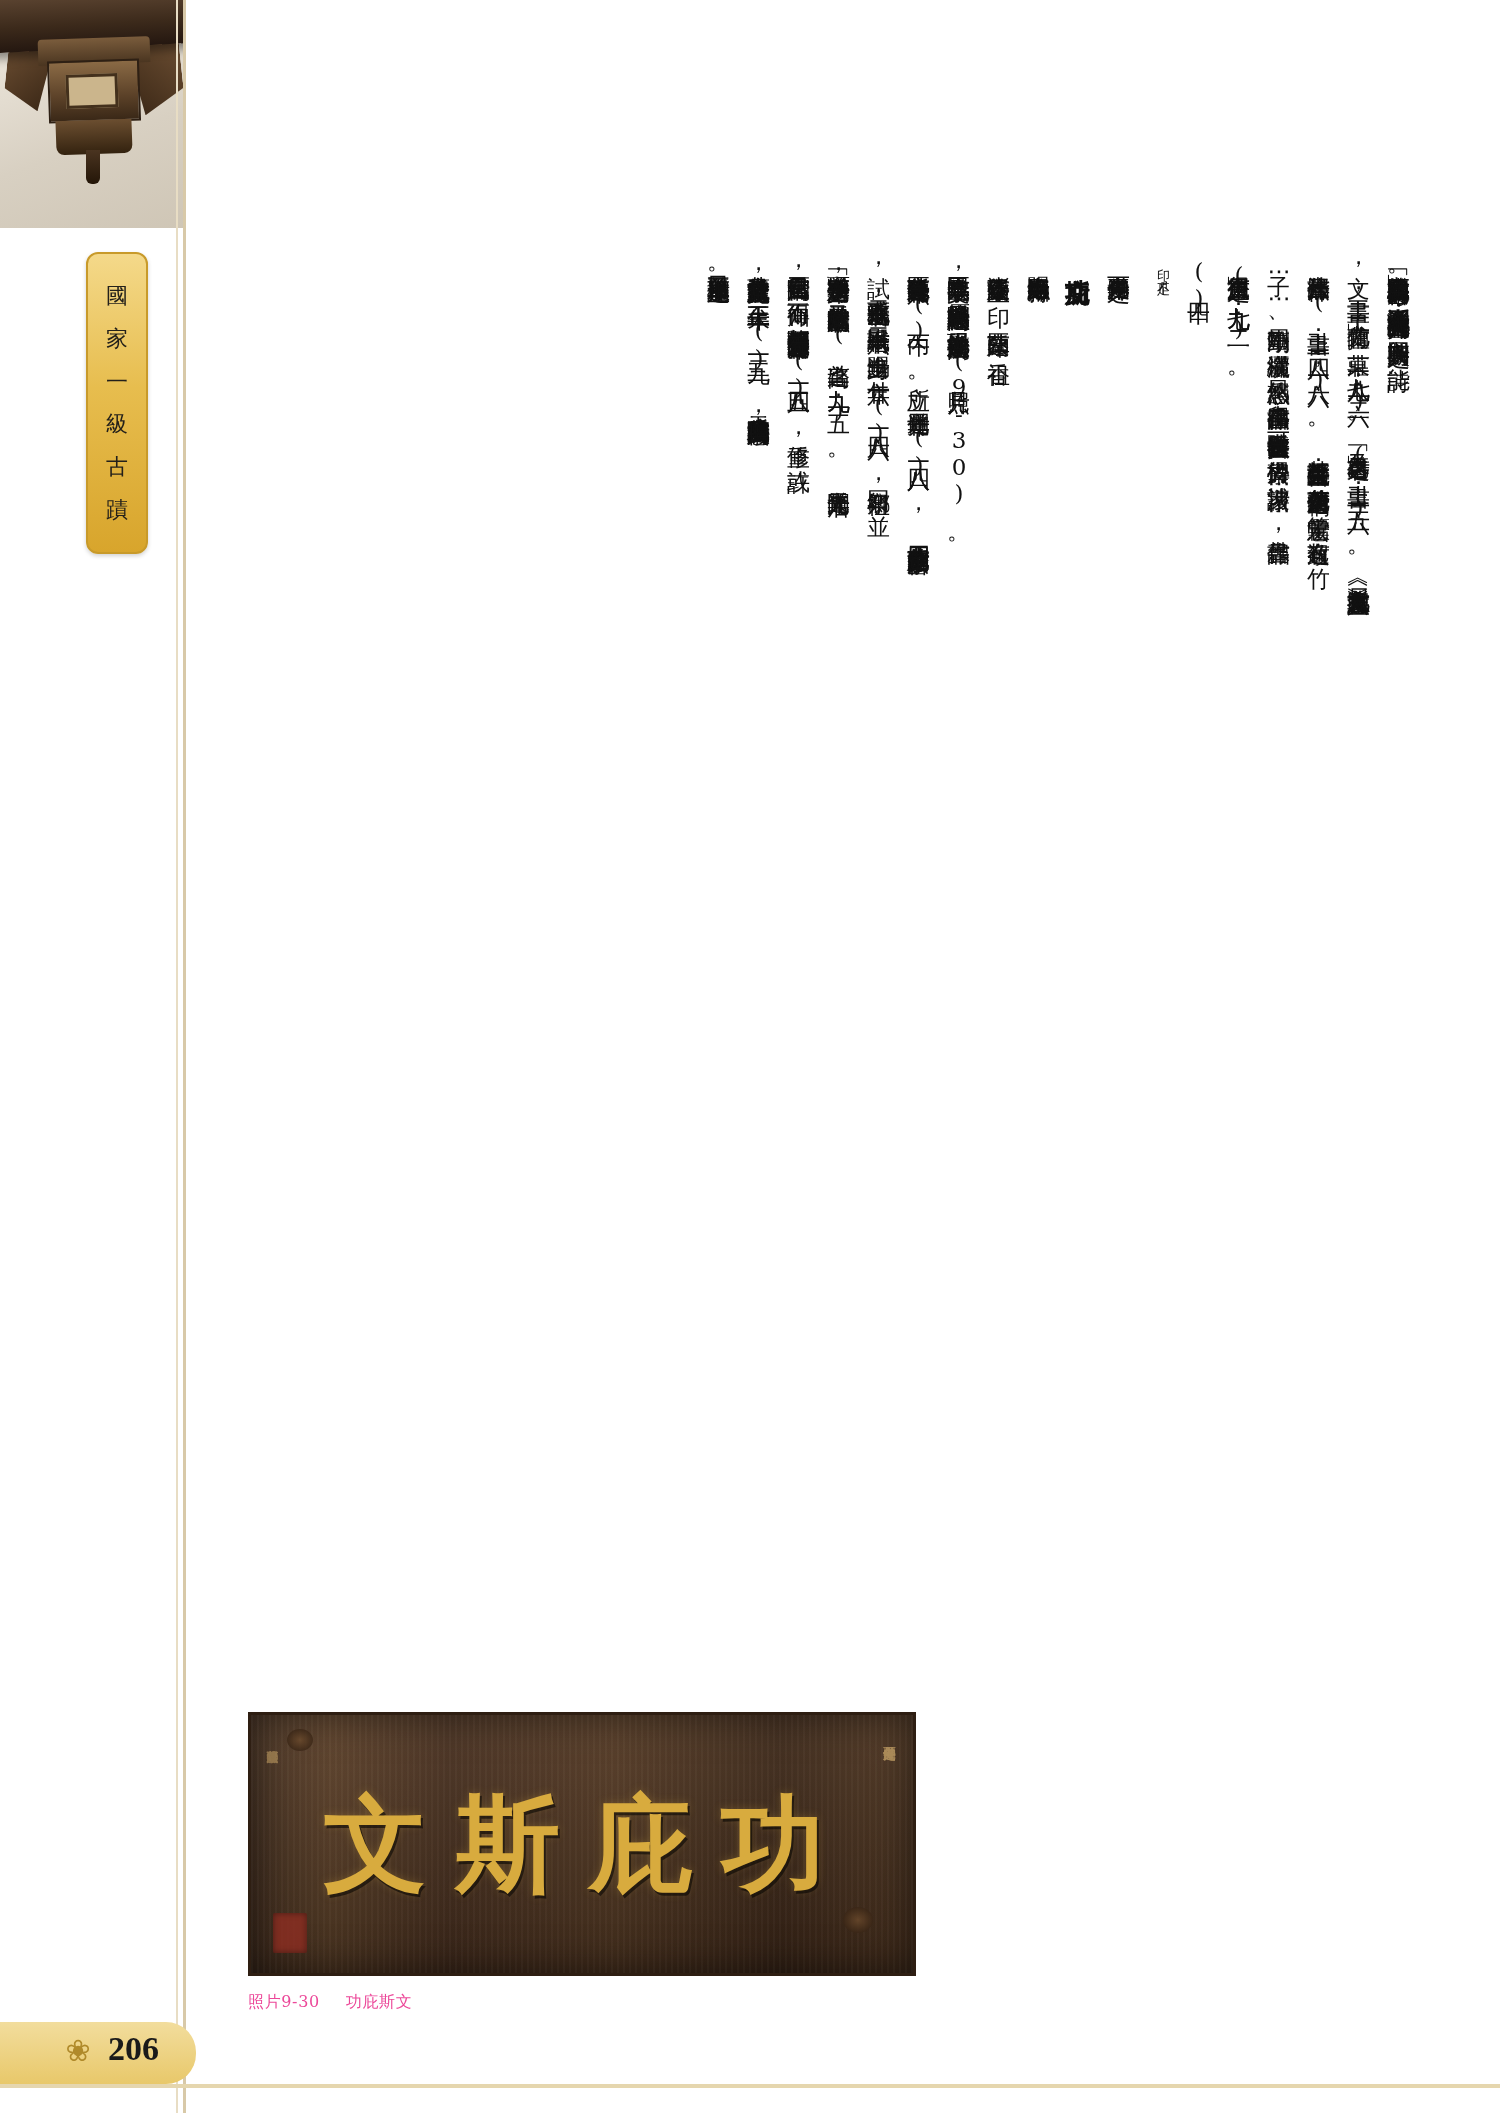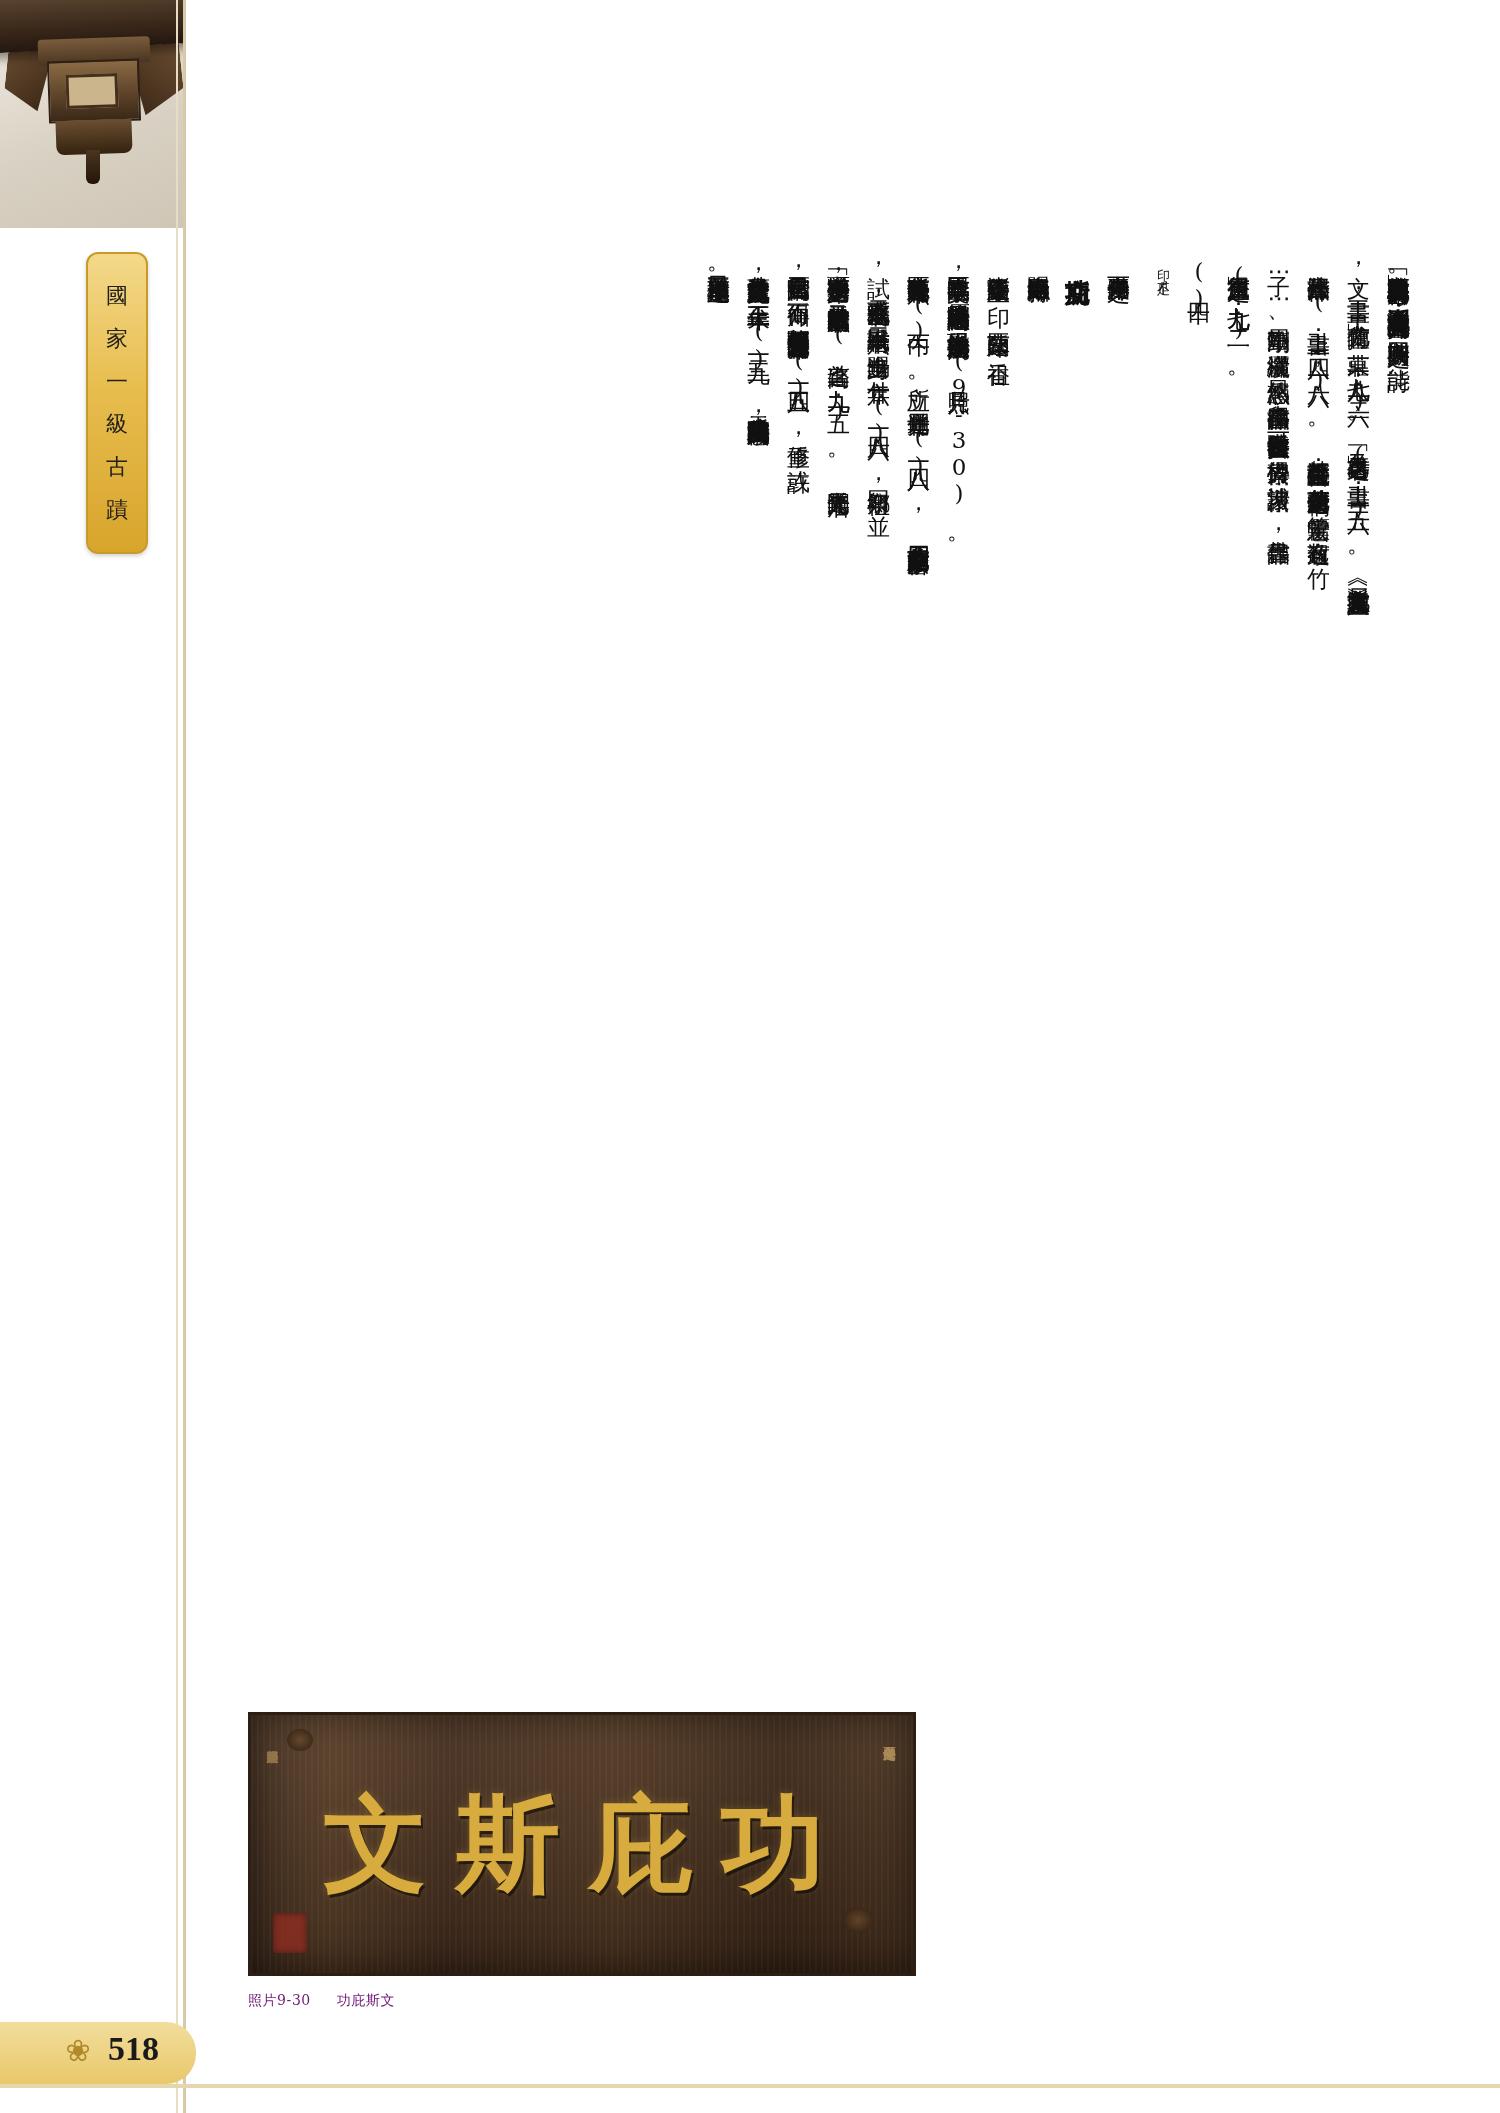--- a/index.html
+++ b/index.html
@@ -237,22 +237,22 @@
     border-radius: 50%;
     background: radial-gradient(ellipse at center, #6b4a2c 0%, #3a2616 70%);
     opacity:.8;
   }
   .plaque .knot-l { left: 36px; top: 14px; }
   .plaque .knot-r { right: 40px; bottom: 40px; width:30px; height:26px;}
 
   .caption {
     position: absolute;
     left: 248px; top: 1992px;
-    font-size: 14px;
-    color: #701a75;
+    font-size: 16px;
+    color: #ec4899;
     letter-spacing: .04em;
     font-family: "DejaVu Serif","Liberation Serif", serif;
   }
   .caption .gap { display:inline-block; width: 26px; }
 
   
   .footer-ribbon {
     position: absolute;
     left: 0; top: 2022px;
     width: 196px; height: 62px;
@@ -349,16 +349,16 @@
       <div class="seal-red"></div>
     </div>
   </div>
 
   <div class="caption">
     <span>照片9-30</span><span class="gap"></span><span>功庇斯文</span>
   </div>
 
   <div class="footer-ribbon"></div>
   <div class="footer-knot">❀</div>
-  <div class="page-num">518</div>
+  <div class="page-num">206</div>
   <div class="bottom-rule"></div>
 
 </div>
 
 </body></html>

